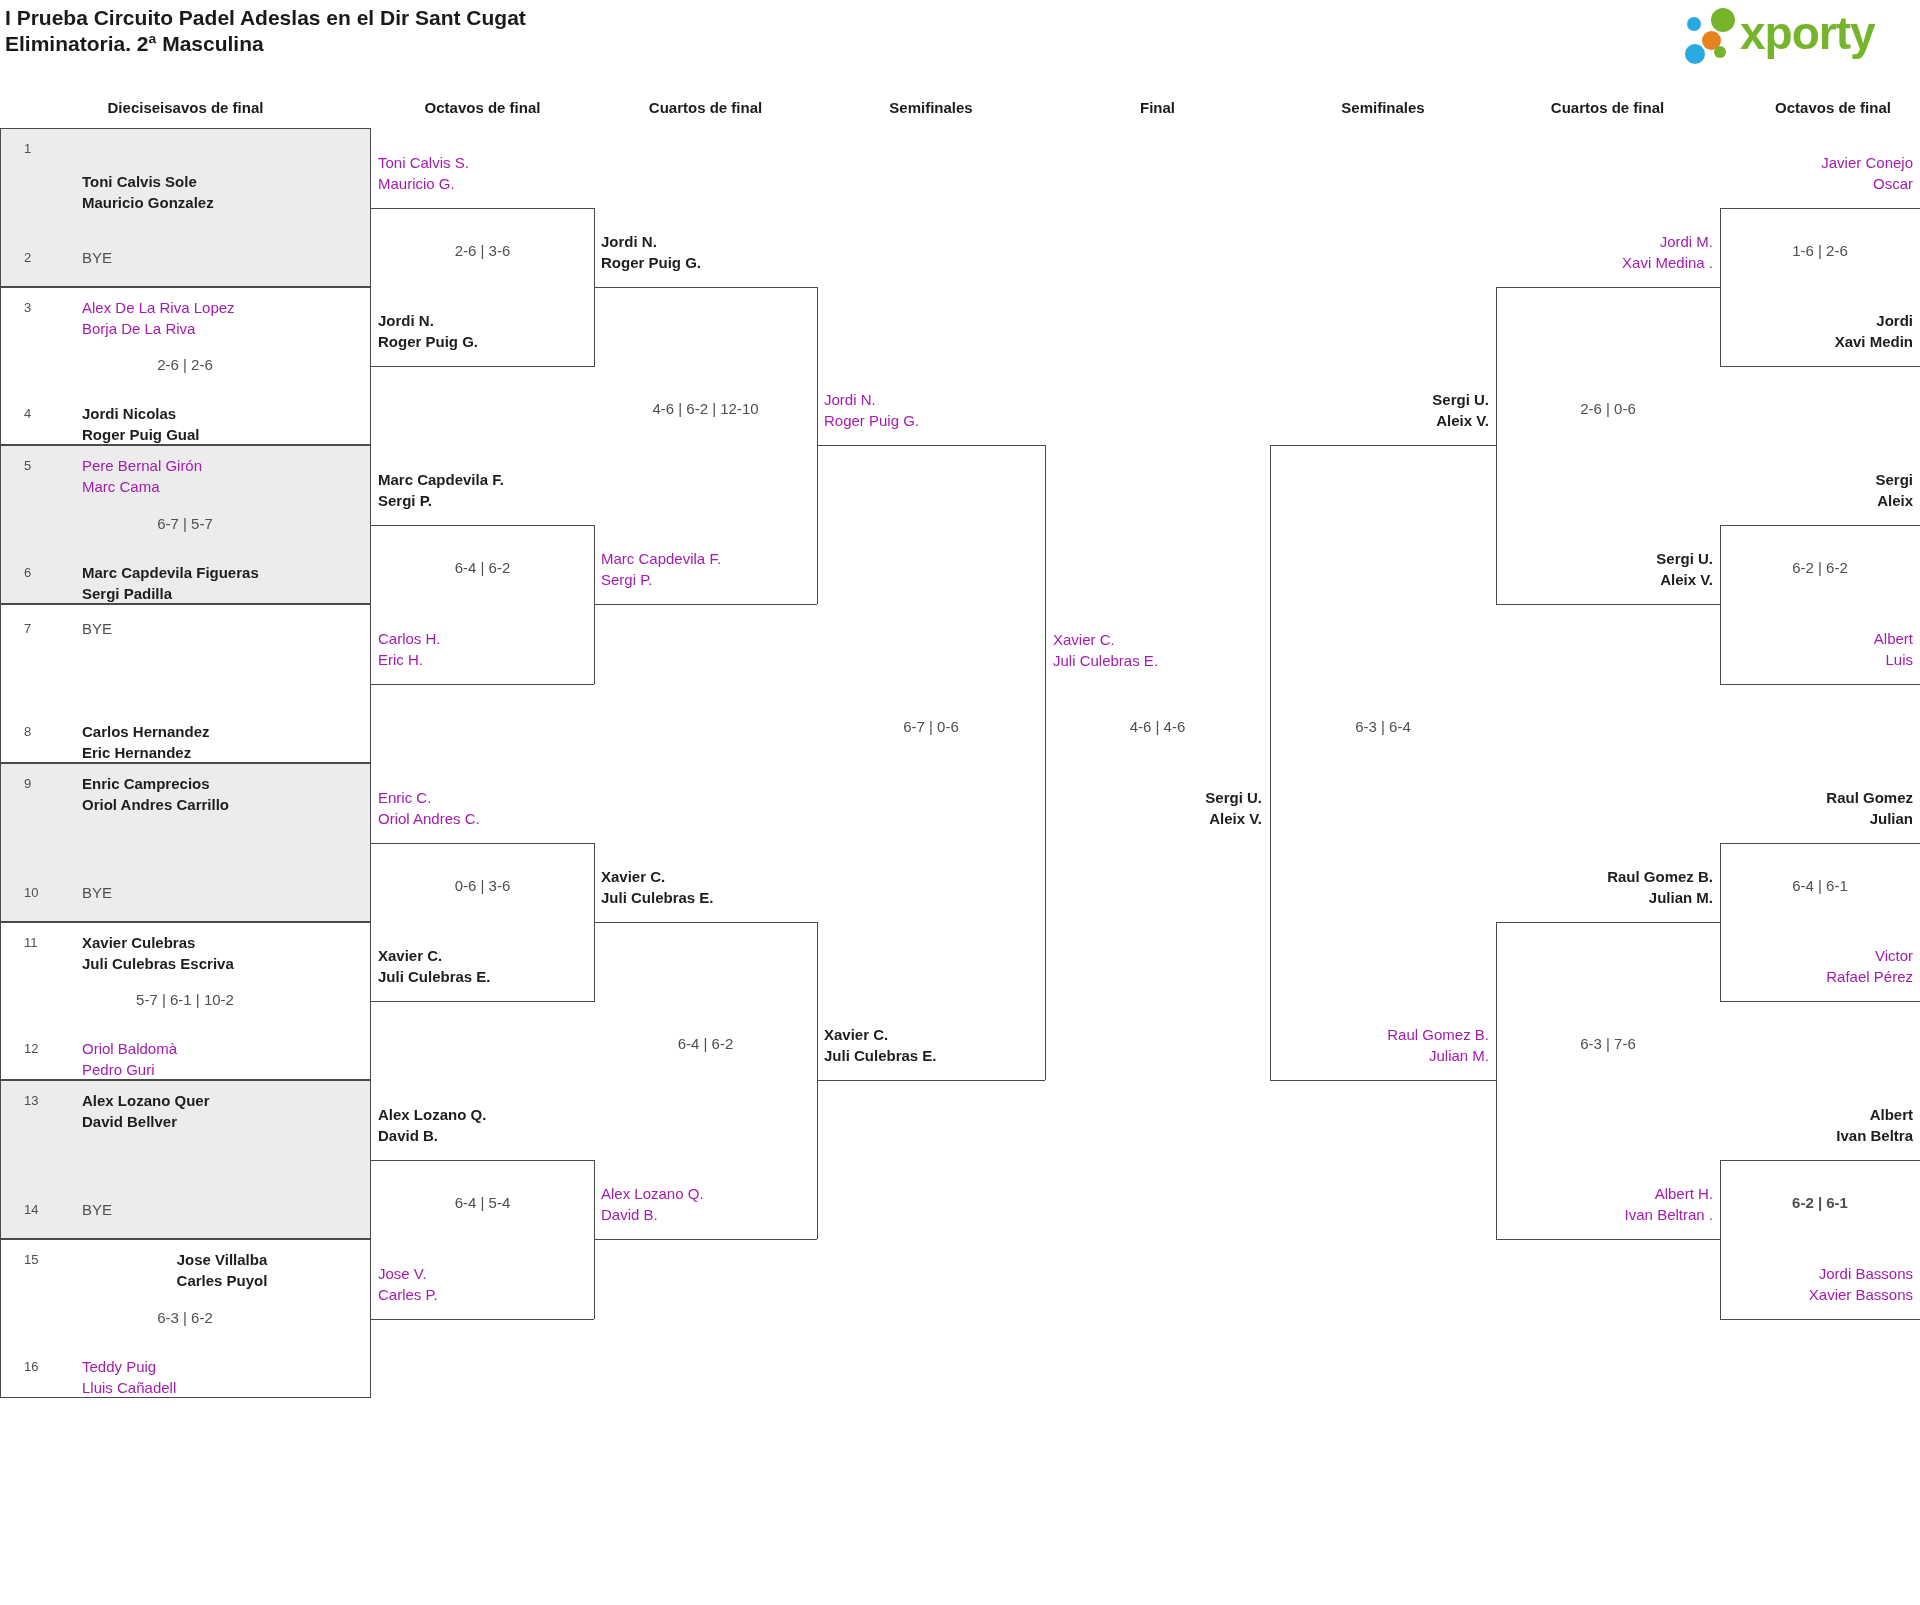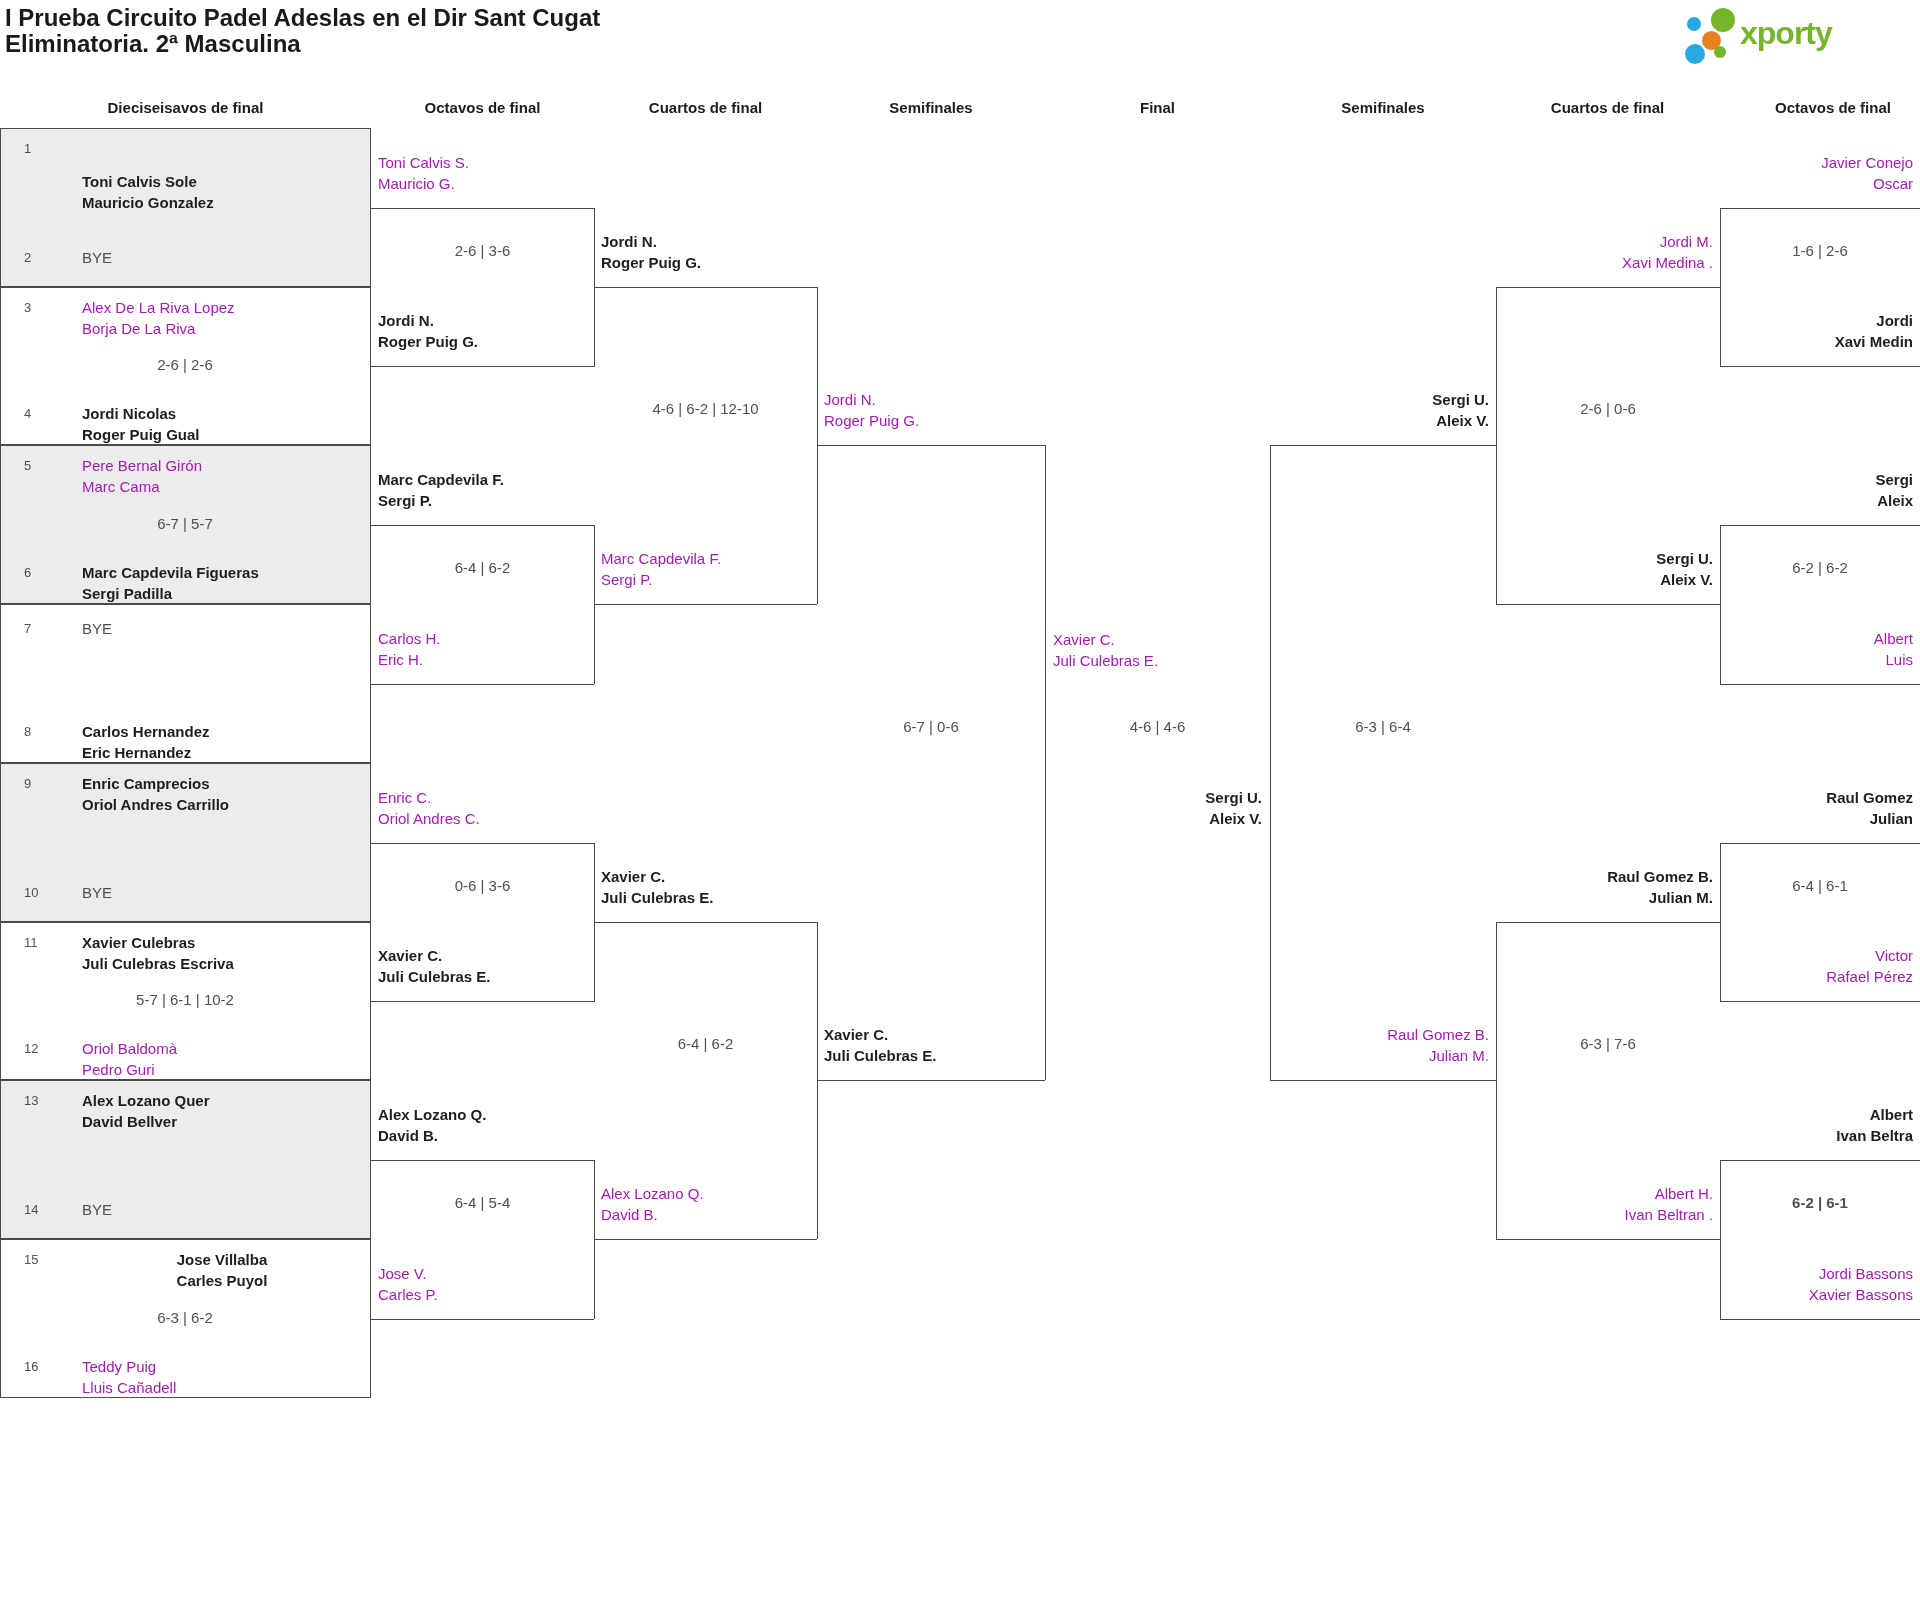--- a/index.html
+++ b/index.html
@@ -1,35 +1,35 @@
 <!DOCTYPE html>
 <html><head>
 <meta charset="utf-8">
 <style>
   html,body{margin:0;padding:0;}
   body{
     width:1920px;height:1605px;position:relative;overflow:hidden;background:#ffffff;
     font-family:"Liberation Sans",sans-serif;
   }
   #canvas{position:absolute;left:0;top:0;width:1920px;height:1605px;overflow:hidden;}
-  .title-line{position:absolute;left:5px;font-size:24px;line-height:26px;font-weight:600;color:#1a1a1a;white-space:nowrap;}
+  .title-line{position:absolute;left:5px;font-size:21px;line-height:26px;font-weight:600;color:#1a1a1a;white-space:nowrap;}
   .round-header{position:absolute;top:99px;font-size:15px;font-weight:700;color:#1c1c1c;transform:translateX(-50%);white-space:nowrap;}
   .hline{position:absolute;height:1px;background:#4a4a4a;}
   .vline{position:absolute;width:1px;background:#4a4a4a;}
   .r32box{position:absolute;left:0;width:371px;border:1px solid #4a4a4a;box-sizing:border-box;background:#ffffff;}
   .r32box.gray{background:#ececec;}
   .team{position:absolute;font-size:15px;line-height:21px;color:#a21caf;white-space:nowrap;}
   .team span{display:block;}
   .team.bold{font-weight:700;color:#1e1e1e;}
   .team.alignr{text-align:right;}
   .score{position:absolute;font-size:15px;color:#4f4f4f;text-align:center;white-space:nowrap;transform:translateX(-50%);}
   .seed{position:absolute;font-size:13px;color:#4f4f4f;}
   .bye{position:absolute;font-size:15px;color:#4f4f4f;}
   .logo-dot{position:absolute;border-radius:50%;}
-  .logo-word{position:absolute;font-size:32px;font-weight:700;letter-spacing:-1px;line-height:46px;}
+  .logo-word{position:absolute;font-size:46px;font-weight:700;letter-spacing:-1px;line-height:46px;}
 </style>
 </head>
 <body>
 
 <div id="canvas">
   <div class="title-line" style="top:5px;">I Prueba Circuito Padel Adeslas en el Dir Sant Cugat</div>
   <div class="title-line" style="top:31px;">Eliminatoria. 2ª Masculina</div>
   <div id="logo">
       <div class="logo-dot" style="left: 1711px; top: 8px; width: 24px; height: 24px; background: rgb(118, 181, 43);"></div>
       <div class="logo-dot" style="left: 1687px; top: 17px; width: 14px; height: 14px; background: rgb(41, 169, 225);"></div>

